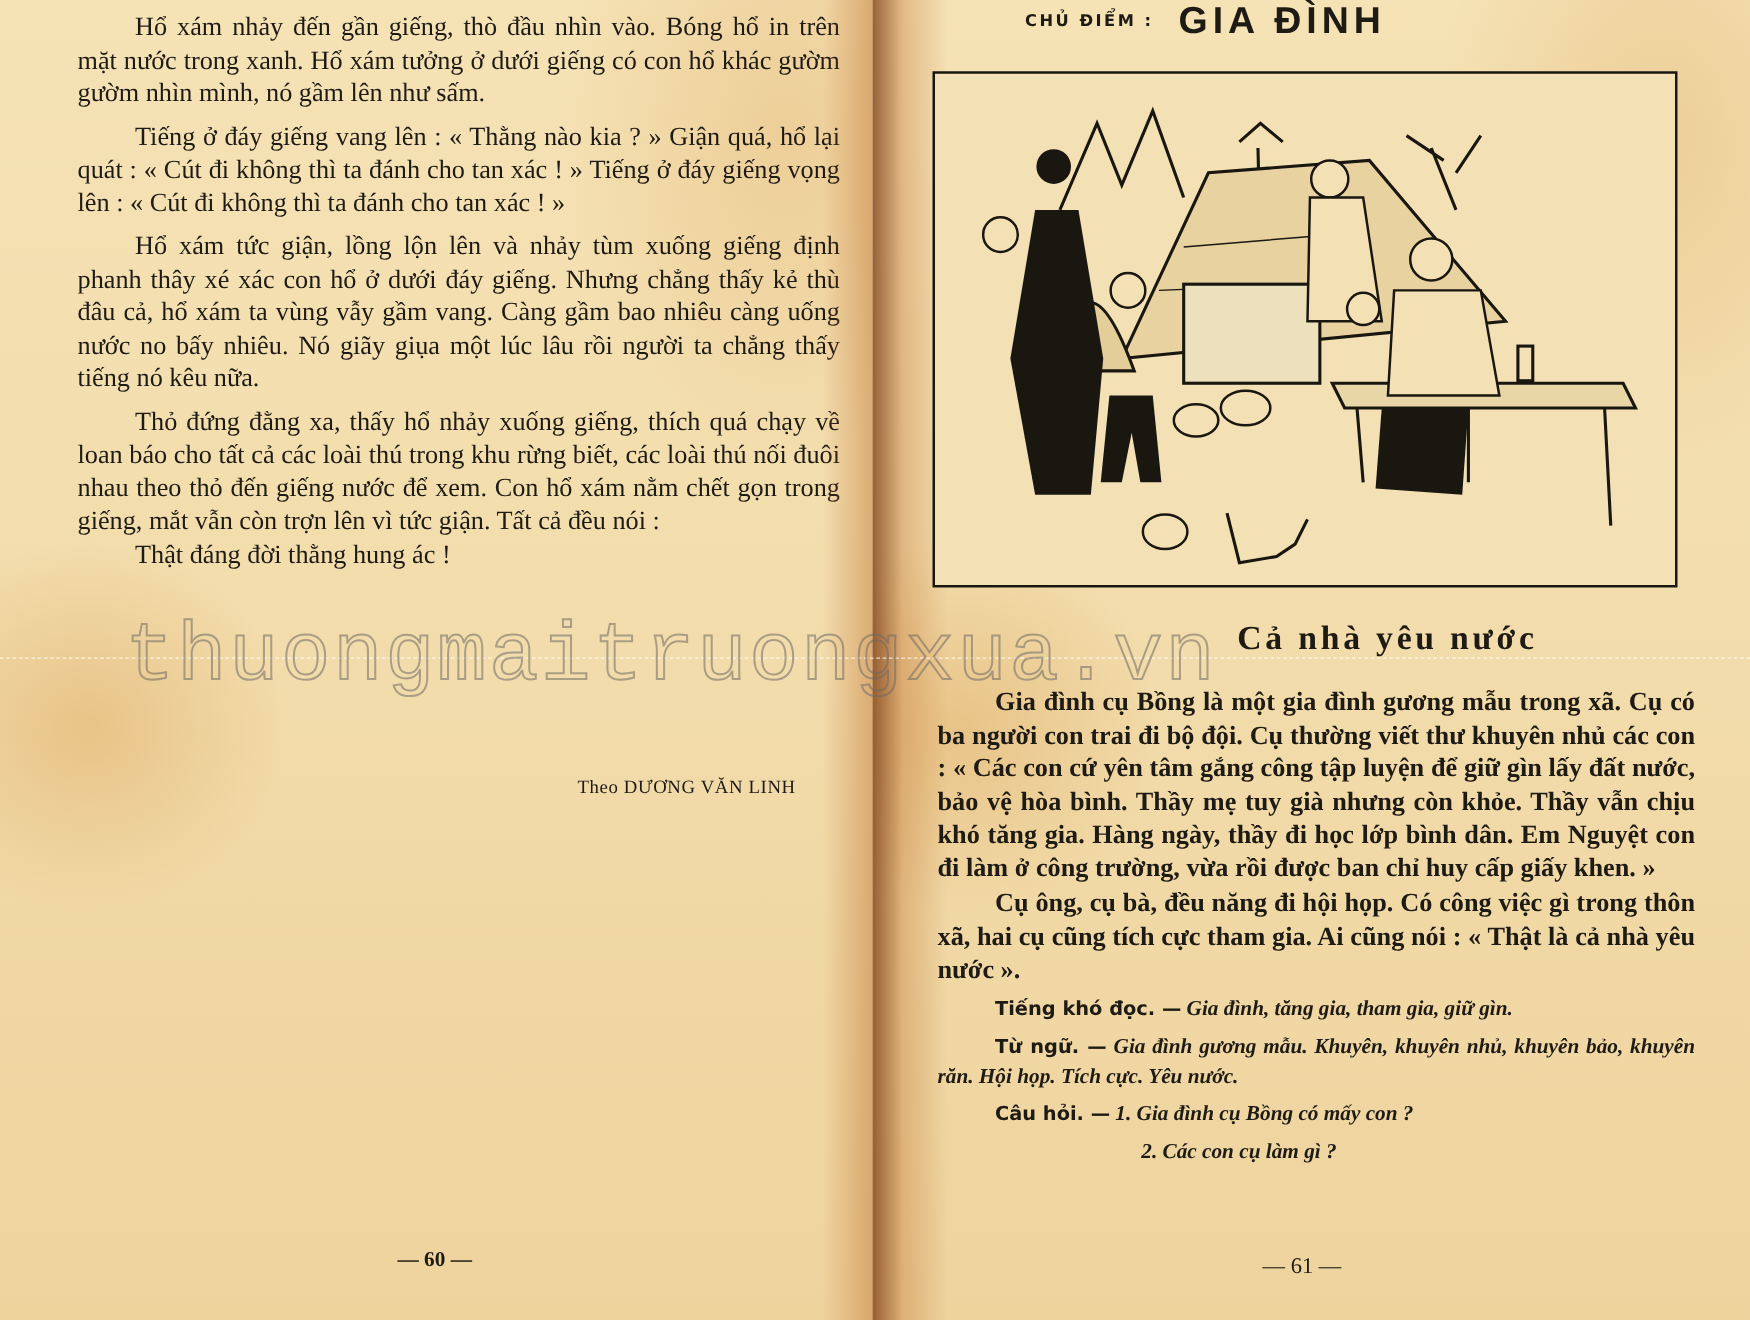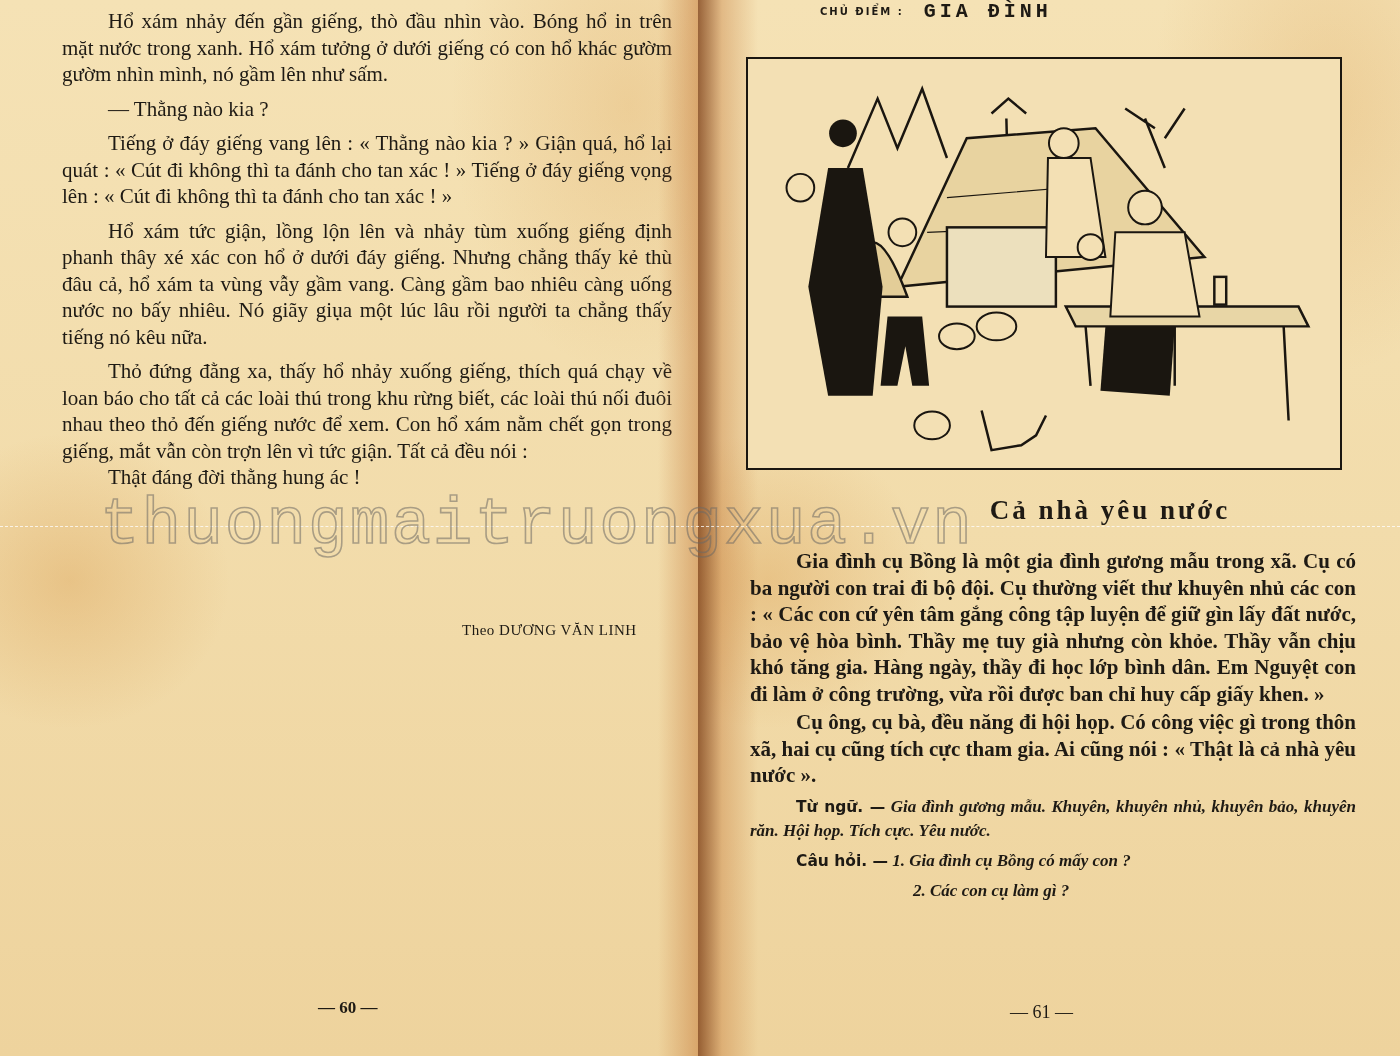--- a/index.html
+++ b/index.html
@@ -31,22 +31,22 @@
   .left .text { left:62px; width:610px; top:8px; }
   p { margin:0; }
   .indent { text-indent:46px; }
   .gap { margin-top:8px; }
   .byline { position:absolute; left:462px; top:622px; font-size:15px; letter-spacing:0.5px; }
   .pagenum { position:absolute; font-size:17px; font-weight:bold; }
   .left .pagenum { left:318px; top:998px; }
   .right .pagenum { left:312px; top:1002px; font-weight:normal; font-size:18px; }
 
   .theme { position:absolute; left:122px; top:0px; white-space:nowrap; }
-  .theme .lbl { font-family:"DejaVu Sans", sans-serif; font-size:10px; font-weight:bold; letter-spacing:2px; margin-right:16px; vertical-align:middle; }
-  .theme .ttl { font-family:Liberation Mono, monospace; font-size:20px; font-weight:900; letter-spacing:4px; vertical-align:middle; }
+  .theme .lbl { font-family:"DejaVu Sans", sans-serif; font-size:13px; font-weight:bold; letter-spacing:2px; margin-right:16px; vertical-align:middle; }
+  .theme .ttl { font-family:Liberation Sans, sans-serif; font-size:30px; font-weight:900; letter-spacing:4px; vertical-align:middle; }
 
   .illus {
     position:absolute; left:48px; top:57px; width:596px; height:413px;
     border:2.5px solid #1a1610; box-sizing:border-box; background:#f3e0b4;
   }
   .illus svg { width:100%; height:100%; display:block; }
 
   .right .title { position:absolute; left:0; width:824px; top:495px; text-align:center; font-size:27px; font-weight:bold; letter-spacing:3px; }
   .right .text { left:52px; width:606px; top:548px;font-weight:bold; }
   .vocab { font-size:17px; line-height:24px; }
@@ -63,21 +63,20 @@
   .wm-line { position:absolute; left:0; right:0; top:526px; border-top:1px dashed rgba(255,255,255,0.75); }
 </style>
 </head>
 <body>
 
 <div class="spread">
 
   <div class="page left">
     <div class="text">
       <p class="indent">Hổ xám nhảy đến gần giếng, thò đầu nhìn vào. Bóng hổ in trên mặt nước trong xanh. Hổ xám tưởng ở dưới giếng có con hổ khác gườm gườm nhìn mình, nó gầm lên như sấm.</p>
-      <p class="indent gap">— Thằng nào kia ?</p>
       <p class="indent gap">Tiếng ở đáy giếng vang lên : « Thằng nào kia ? » Giận quá, hổ lại quát : « Cút đi không thì ta đánh cho tan xác ! » Tiếng ở đáy giếng vọng lên : « Cút đi không thì ta đánh cho tan xác ! »</p>
       <p class="indent gap">Hổ xám tức giận, lồng lộn lên và nhảy tùm xuống giếng định phanh thây xé xác con hổ ở dưới đáy giếng. Nhưng chẳng thấy kẻ thù đâu cả, hổ xám ta vùng vẫy gầm vang. Càng gầm bao nhiêu càng uống nước no bấy nhiêu. Nó giãy giụa một lúc lâu rồi người ta chẳng thấy tiếng nó kêu nữa.</p>
       <p class="indent gap">Thỏ đứng đằng xa, thấy hổ nhảy xuống giếng, thích quá chạy về loan báo cho tất cả các loài thú trong khu rừng biết, các loài thú nối đuôi nhau theo thỏ đến giếng nước để xem. Con hổ xám nằm chết gọn trong giếng, mắt vẫn còn trợn lên vì tức giận. Tất cả đều nói :</p>
       <p class="indent">Thật đáng đời thằng hung ác !</p>
     </div>
     <div class="byline">Theo DƯƠNG VĂN LINH</div>
     <div class="pagenum">— 60 —</div>
   </div>
 
   <div class="page right">
@@ -131,20 +130,24 @@
       </svg>
     </div>
 
     <div class="title">Cả nhà yêu nước</div>
 
     <div class="text">
       <p class="indent">Gia đình cụ Bồng là một gia đình gương mẫu trong xã. Cụ có ba người con trai đi bộ đội. Cụ thường viết thư khuyên nhủ các con : « Các con cứ yên tâm gắng công tập luyện để giữ gìn lấy đất nước, bảo vệ hòa bình. Thầy mẹ tuy già nhưng còn khỏe. Thầy vẫn chịu khó tăng gia. Hàng ngày, thầy đi học lớp bình dân. Em Nguyệt con đi làm ở công trường, vừa rồi được ban chỉ huy cấp giấy khen. »</p>
       <p class="indent" style="margin-top:2px">Cụ ông, cụ bà, đều năng đi hội họp. Có công việc gì trong thôn xã, hai cụ cũng tích cực tham gia. Ai cũng nói : « Thật là cả nhà yêu nước ».</p>
 
       <div class="vocab" style="margin-top:6px">
+        <div class="indent">
+          <b>Tiếng khó đọc. —</b>
+          <i>Gia đình, tăng gia, tham gia, giữ gìn.</i>
+        </div>
         <div class="indent vocab-row">
           <b>Từ ngữ. —</b>
           <i>Gia đình gương mẫu. Khuyên, khuyên nhủ, khuyên bảo, khuyên răn. Hội họp. Tích cực. Yêu nước.</i>
         </div>
         <div class="indent vocab-row">
           <b>Câu hỏi. —</b>
           <i>1. Gia đình cụ Bồng có mấy con ?</i>
         </div>
         <div class="q2 vocab-row">
           <i>2. Các con cụ làm gì ?</i>

